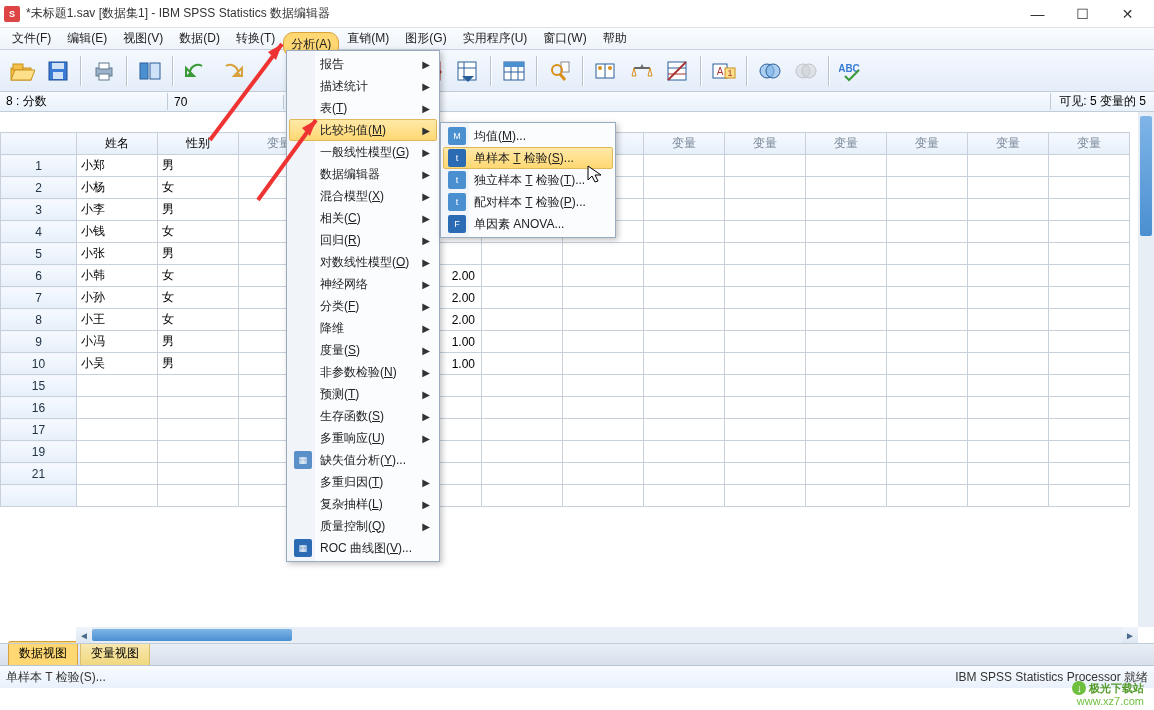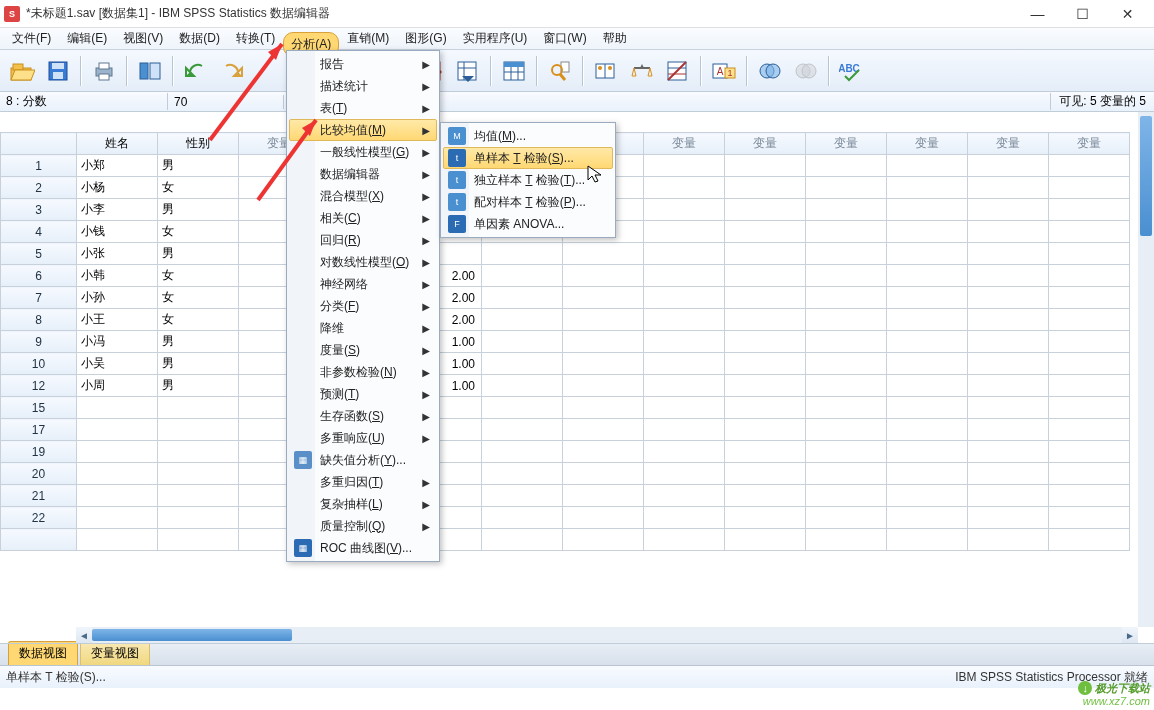--- a/index.html
+++ b/index.html
@@ -67,21 +67,21 @@
 .dropdown .dditem { height: 22px; display: flex; align-items: center; padding: 0 18px 0 30px; position: relative; font-size: 12px; color: #222; white-space: nowrap; border: 1px solid transparent; }
 .dropdown .dditem.highlight { background: linear-gradient(#ffe9a8, #ffd873); border: 1px solid #e0b85a; border-radius: 2px; }
 .dropdown .dditem .arrow { position: absolute; right: 6px; font-size: 10px; color: #333; }
 .dropdown .dditem .ddicon { position: absolute; left: 4px; width: 18px; height: 18px; display: flex; align-items: center; justify-content: center; font-size: 9px; color: #fff; border-radius: 2px; }
 .dropdown .dditem u { text-decoration: underline; }
 
 
 .anno { position: absolute; pointer-events: none; z-index: 200; }
 
 
-.watermark { position: absolute; right: 4px; bottom: 2px; font-size: 11px; color: #6fbf3f; z-index: 50; text-align: right; line-height: 1.2; font-style: italic; }
+.watermark { position: absolute; right: 10px; bottom: 2px; font-size: 11px; color: #6fbf3f; z-index: 50; text-align: right; line-height: 1.2; }
 .watermark .logo { font-weight: bold; color: #569c2d; }
 </style>
 </head>
 <body>
 
 <div class="titlebar">
   <div class="titlebar-icon">S</div>
   <div class="titlebar-title">*未标题1.sav [数据集1] - IBM SPSS Statistics 数据编辑器</div>
   <div class="winbtns">
     <div class="winbtn">—</div>
@@ -421,52 +421,52 @@
             <td class="cell"></td>
             <td class="cell"></td>
             <td class="cell"></td>
             <td class="cell"></td>
             <td class="cell"></td>
             <td class="cell"></td>
             <td class="cell"></td>
             <td class="cell"></td>
           </tr>
           <tr>
-            <th class="rowhead">12</th>
-            <td class="cell center">小周</td>
-            <td class="cell center">男</td>
-            <td class="cell"></td>
-            <td class="cell"></td>
-            <td class="cell" style="width:36px">1.00</td>
-            <td class="cell"></td>
-            <td class="cell"></td>
-            <td class="cell"></td>
-            <td class="cell"></td>
-            <td class="cell"></td>
-            <td class="cell"></td>
-            <td class="cell"></td>
-            <td class="cell"></td>
-          </tr>
-          <tr>
             <th class="rowhead">15</th>
             <td class="cell"></td>
             <td class="cell"></td>
             <td class="cell"></td>
             <td class="cell"></td>
             <td class="cell" style="width:36px"></td>
             <td class="cell"></td>
             <td class="cell"></td>
             <td class="cell"></td>
             <td class="cell"></td>
             <td class="cell"></td>
             <td class="cell"></td>
             <td class="cell"></td>
             <td class="cell"></td>
           </tr>
           <tr>
+            <th class="rowhead">16</th>
+            <td class="cell"></td>
+            <td class="cell"></td>
+            <td class="cell"></td>
+            <td class="cell"></td>
+            <td class="cell" style="width:36px"></td>
+            <td class="cell"></td>
+            <td class="cell"></td>
+            <td class="cell"></td>
+            <td class="cell"></td>
+            <td class="cell"></td>
+            <td class="cell"></td>
+            <td class="cell"></td>
+            <td class="cell"></td>
+          </tr>
+          <tr>
             <th class="rowhead">17</th>
             <td class="cell"></td>
             <td class="cell"></td>
             <td class="cell"></td>
             <td class="cell"></td>
             <td class="cell" style="width:36px"></td>
             <td class="cell"></td>
             <td class="cell"></td>
             <td class="cell"></td>
             <td class="cell"></td>
@@ -485,53 +485,21 @@
             <td class="cell"></td>
             <td class="cell"></td>
             <td class="cell"></td>
             <td class="cell"></td>
             <td class="cell"></td>
             <td class="cell"></td>
             <td class="cell"></td>
             <td class="cell"></td>
           </tr>
           <tr>
-            <th class="rowhead">20</th>
-            <td class="cell"></td>
-            <td class="cell"></td>
-            <td class="cell"></td>
-            <td class="cell"></td>
-            <td class="cell" style="width:36px"></td>
-            <td class="cell"></td>
-            <td class="cell"></td>
-            <td class="cell"></td>
-            <td class="cell"></td>
-            <td class="cell"></td>
-            <td class="cell"></td>
-            <td class="cell"></td>
-            <td class="cell"></td>
-          </tr>
-          <tr>
             <th class="rowhead">21</th>
-            <td class="cell"></td>
-            <td class="cell"></td>
-            <td class="cell"></td>
-            <td class="cell"></td>
-            <td class="cell" style="width:36px"></td>
-            <td class="cell"></td>
-            <td class="cell"></td>
-            <td class="cell"></td>
-            <td class="cell"></td>
-            <td class="cell"></td>
-            <td class="cell"></td>
-            <td class="cell"></td>
-            <td class="cell"></td>
-          </tr>
-          <tr>
-            <th class="rowhead">22</th>
             <td class="cell"></td>
             <td class="cell"></td>
             <td class="cell"></td>
             <td class="cell"></td>
             <td class="cell" style="width:36px"></td>
             <td class="cell"></td>
             <td class="cell"></td>
             <td class="cell"></td>
             <td class="cell"></td>
             <td class="cell"></td>

